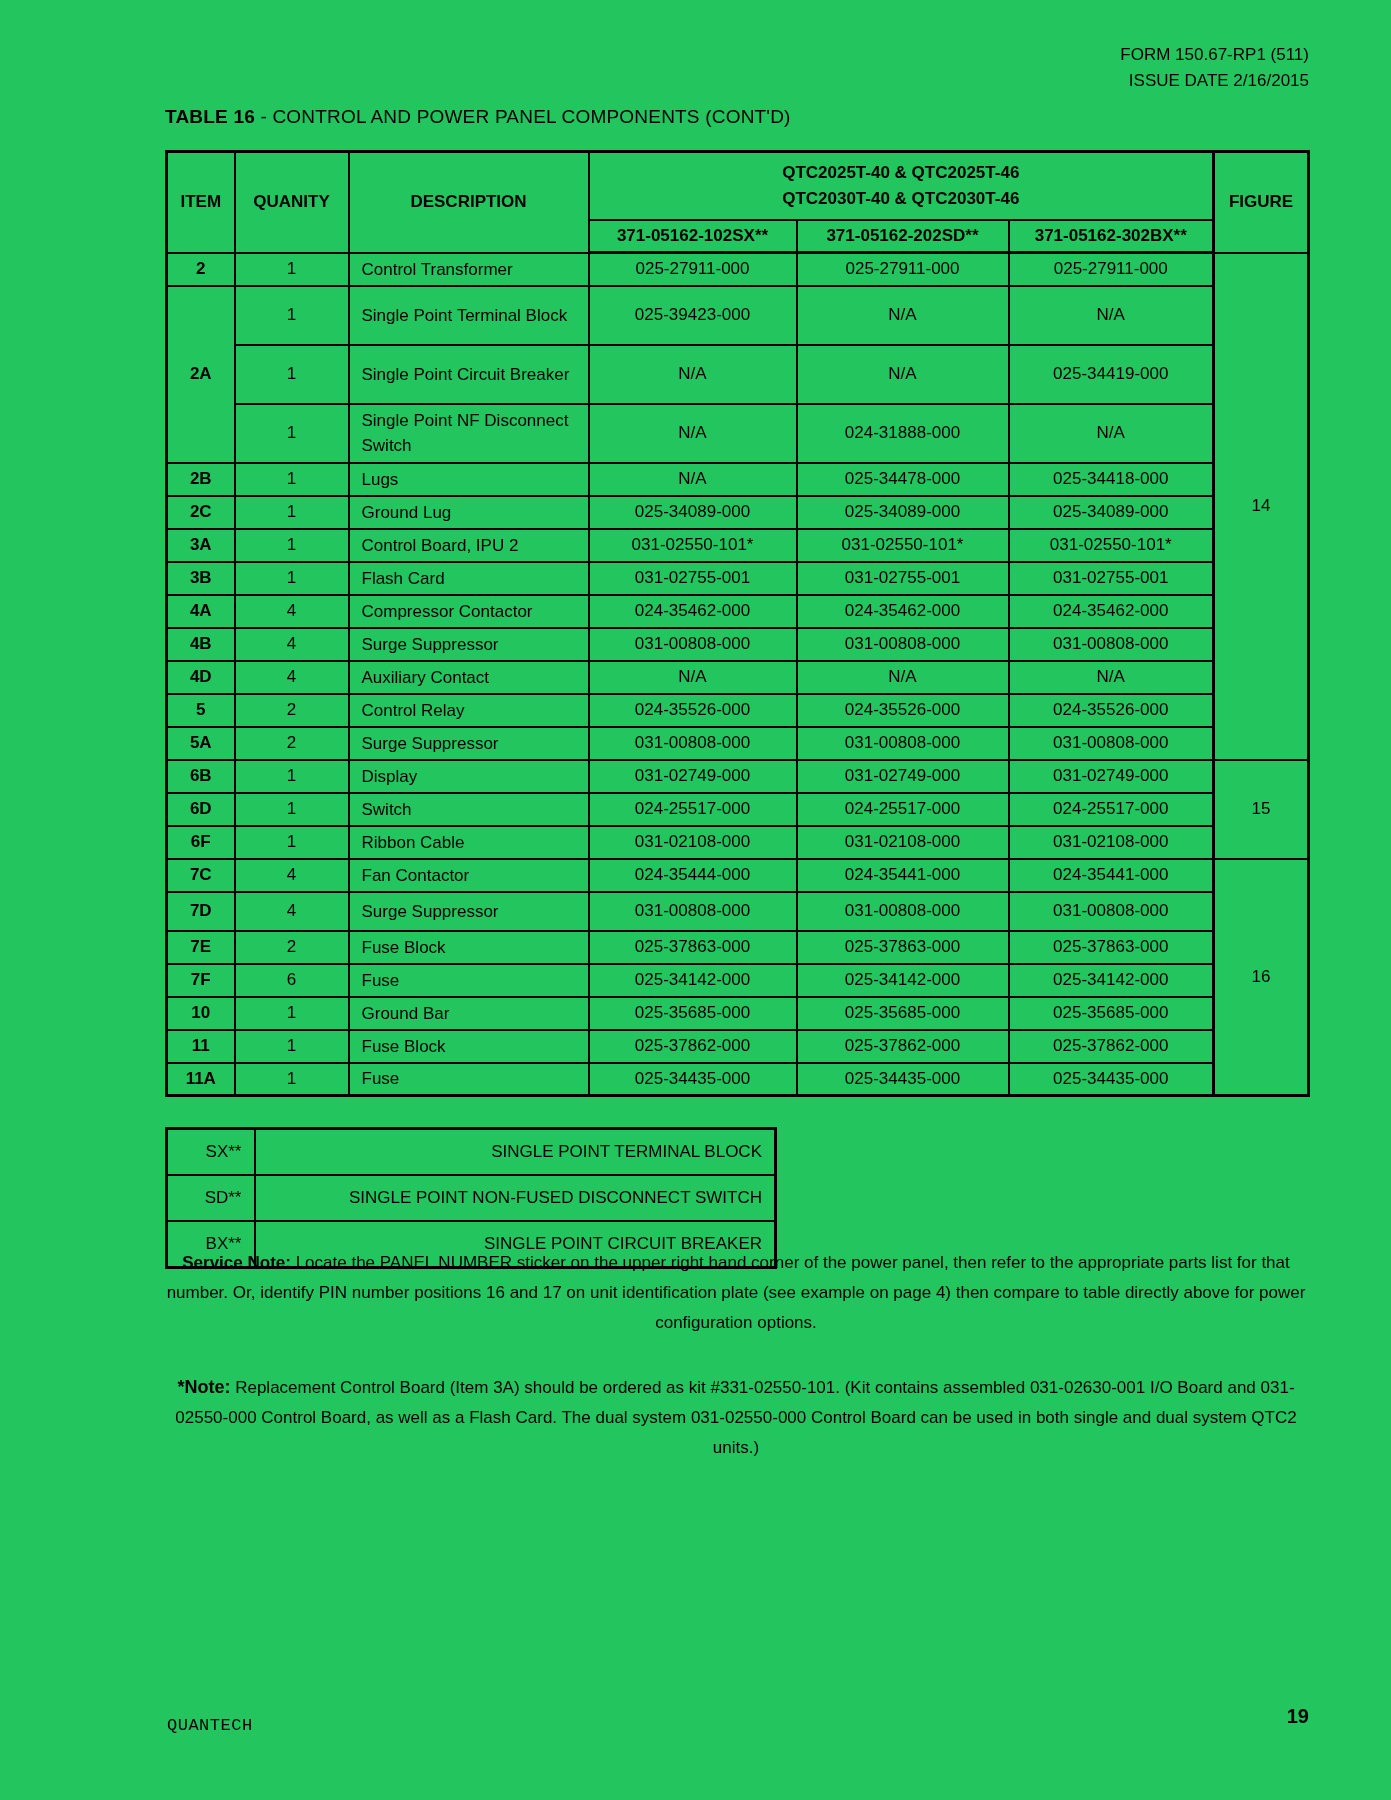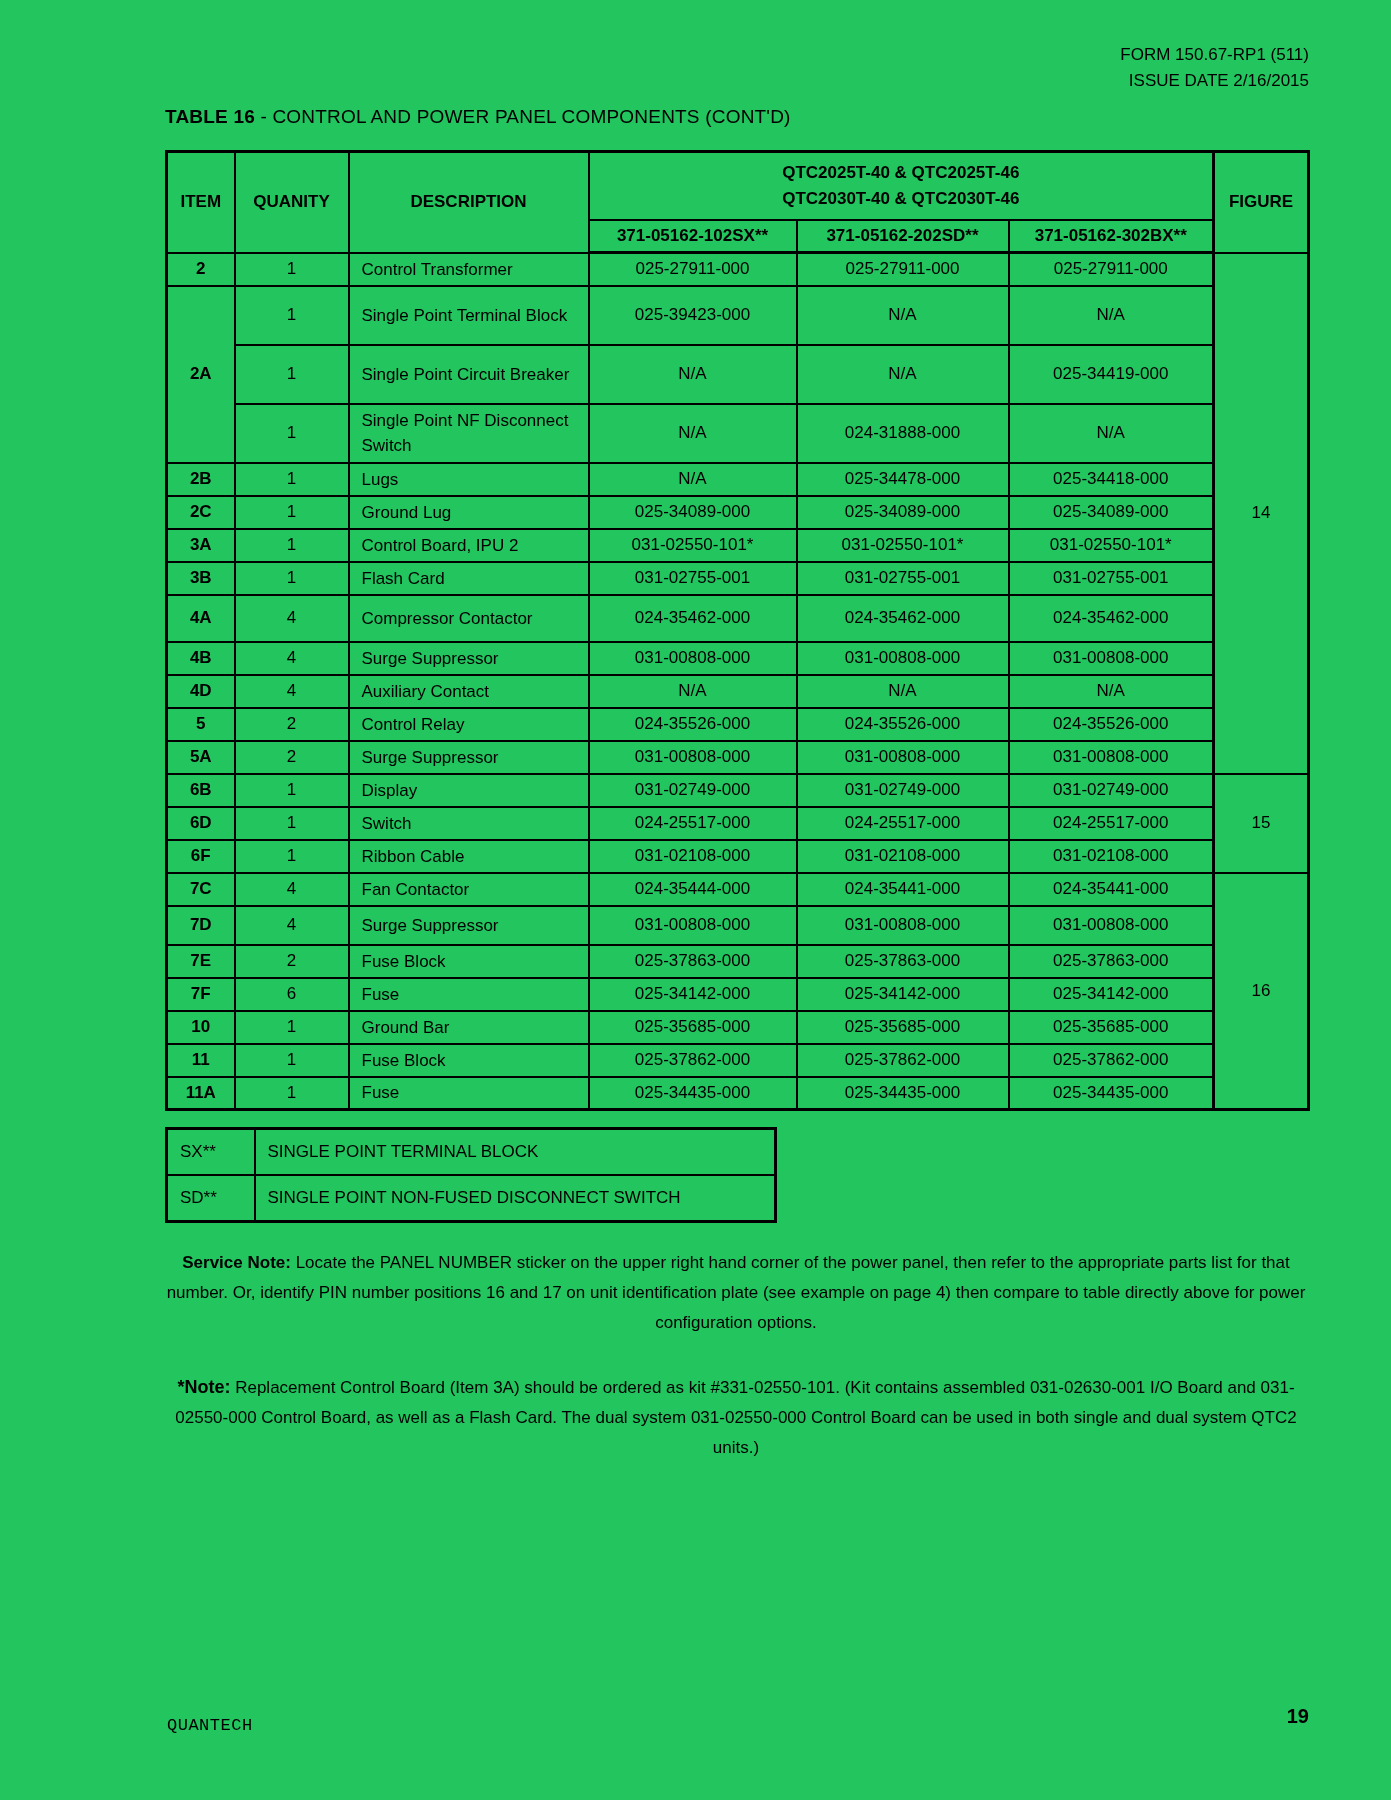--- a/index.html
+++ b/index.html
@@ -38,21 +38,21 @@
   .c-item { font-weight:bold; }
   .c-desc { text-align:left !important; padding-left:12px !important; line-height:25px; }
   .c-fig  { font-weight:normal; }
 
   .legend-table {
     position:absolute; top:1127px; left:165px; width:612px;
     border:3px solid #000; font-size:17px;
   }
   .legend-table td {
     border:2px solid #000; height:32px; vertical-align:middle;
-    padding:12px 12px; text-align:left;
+    padding:12px 12px; text-align:right;
   }
   .legend-table .lg-code { width:88px; }
 
   .note {
     position:absolute; left:165px; width:1142px;
     font-size:17px; line-height:30px; text-align:center;
   }
   .service-note { top:1248px; }
   .star-note { top:1372px; }
   .note-label-big { font-weight:bold; font-size:18px; }
@@ -158,21 +158,21 @@
         <td class="c-part">031-02550-101*</td>
       </tr>
       <tr style="height:33px">
         <td class="c-item">3B</td>
         <td class="c-qty">1</td>
         <td class="c-desc">Flash Card</td>
         <td class="c-part">031-02755-001</td>
         <td class="c-part">031-02755-001</td>
         <td class="c-part">031-02755-001</td>
       </tr>
-      <tr style="height:47px">
+      <tr style="height:33px">
         <td class="c-item">4A</td>
         <td class="c-qty">4</td>
         <td class="c-desc">Compressor Contactor</td>
         <td class="c-part">024-35462-000</td>
         <td class="c-part">024-35462-000</td>
         <td class="c-part">024-35462-000</td>
       </tr>
       <tr style="height:33px">
         <td class="c-item">4B</td>
         <td class="c-qty">4</td>
@@ -293,20 +293,24 @@
   <table class="legend-table">
     <tbody>
         <tr>
       <td class="lg-code">SX**</td>
       <td>SINGLE POINT TERMINAL BLOCK</td>
     </tr>
     <tr>
       <td class="lg-code">SD**</td>
       <td>SINGLE POINT NON-FUSED DISCONNECT SWITCH</td>
     </tr>
+    <tr>
+      <td class="lg-code">BX**</td>
+      <td>SINGLE POINT CIRCUIT BREAKER</td>
+    </tr>
   </tbody>
     </table>
 
   <p class="note service-note">
     <span class="b">Service Note:</span>
     <span>Locate the PANEL NUMBER sticker on the upper right hand corner of the power panel, then refer to the appropriate parts list for that number. Or, identify PIN number positions 16 and 17 on unit identification plate (see example on page 4) then compare to table directly above for power configuration options.</span>
   </p>
 
   <p class="note star-note">
     <span class="note-label-big">*Note:</span>

